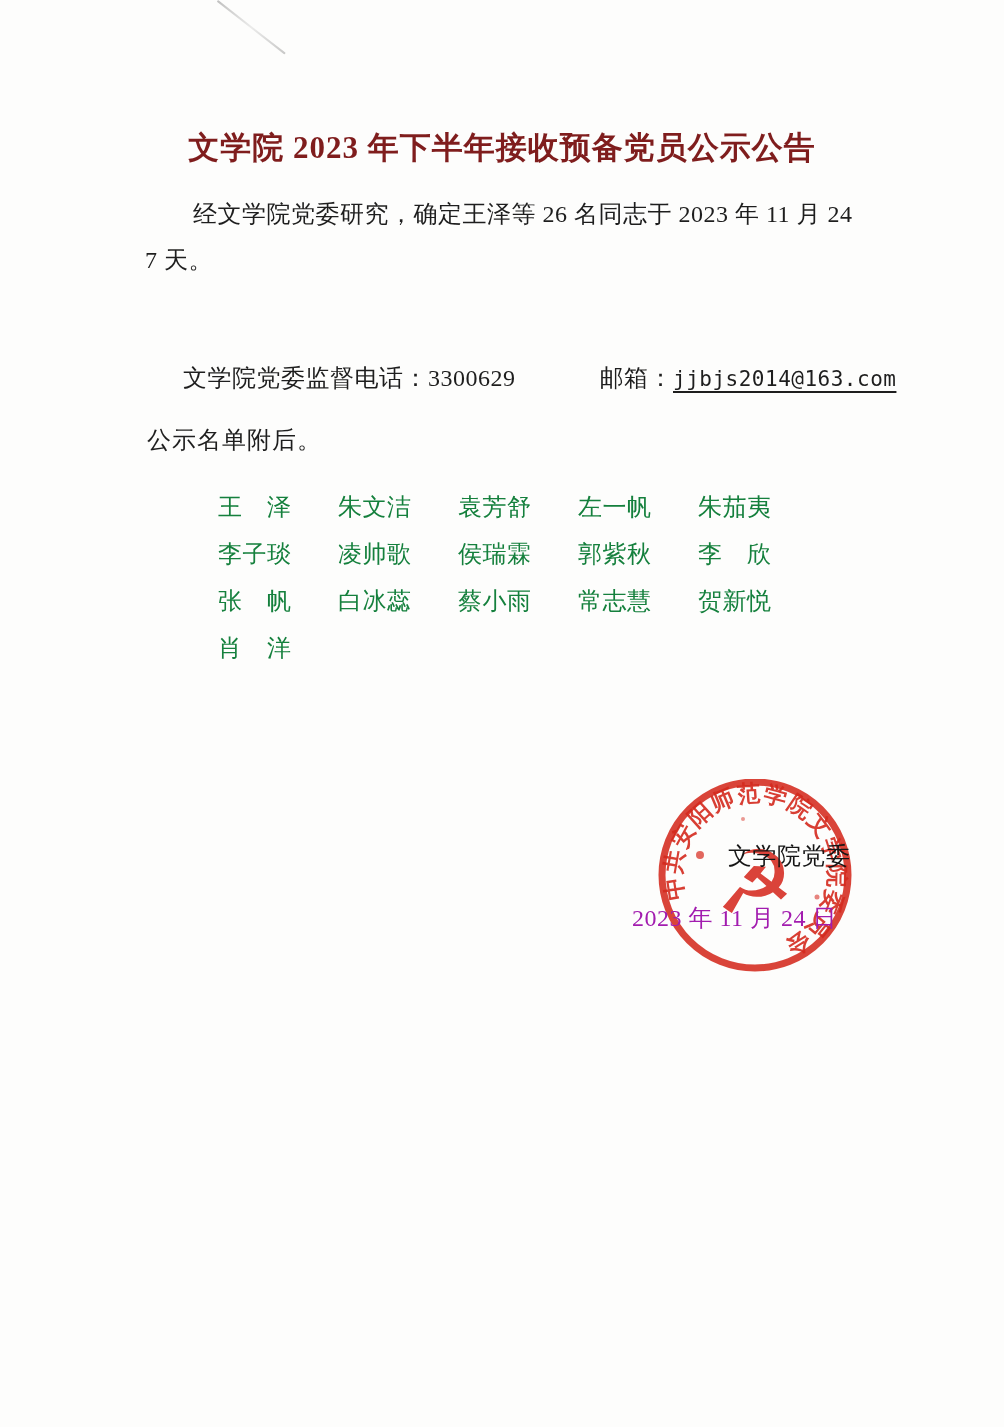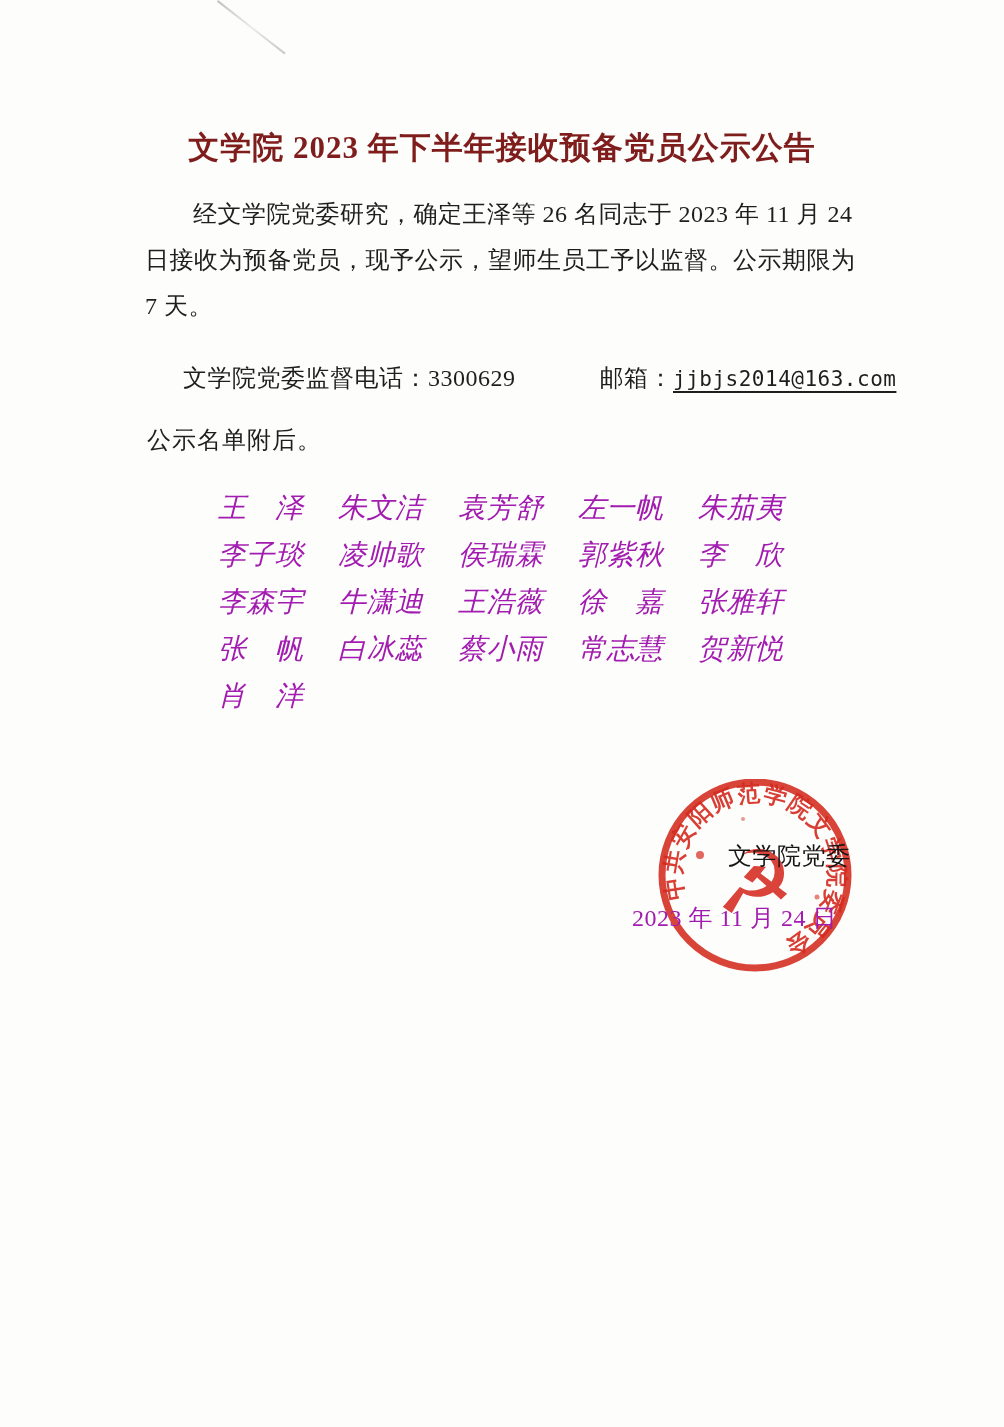--- a/index.html
+++ b/index.html
@@ -41,23 +41,22 @@
     font-family:"DejaVu Sans Mono","Liberation Mono",monospace;
     font-size:21px; letter-spacing:0.5px;
   }
   .attach-note {
     position:absolute; left:147px; top:424px;
     font-size:24px; letter-spacing:1px;text-align:right;
   }
   .name-list { position:absolute; left:218px; top:484px; }
   .name-row { display:flex; height:47px; line-height:47px; }
   .name-cell {
-    width:120px; font-size:28px; white-space:pre; letter-spacing:0.5px;
-    color:#a21caf;
-    font-style:italic;
+    width:120px; font-size:24px; white-space:pre; letter-spacing:0.5px;
+    color:#15803d;
   }
   .seal { position:absolute; left:653px; top:779px; width:206px; height:198px; }
   .seal svg { display:block; }
   .signature {
     position:absolute; left:728px; top:840px;
     font-size:24px; letter-spacing:0.5px; color:#151515;
   }
   .sign-date {
     position:absolute; left:632px; top:902px;
     font-size:24px; letter-spacing:0.5px; color:#a21caf; white-space:nowrap;
@@ -67,21 +66,20 @@
 <body>
 
 <div class="page">
 
   <div class="scratch"></div>
 
   <div class="title">文学院 2023 年下半年接收预备党员公示公告</div>
 
   <div class="para">
     <div class="para-line indent">经文学院党委研究，确定王泽等 26 名同志于 2023 年 11 月 24</div>
-    <div class="para-line">日接收为预备党员，现予公示，望师生员工予以监督。公示期限为</div>
     <div class="para-line">7 天。</div>
   </div>
 
   <div class="contact">
     <span>文学院党委监督电话：</span><span>3300629</span><span class="email-group"><span>邮箱：</span><span class="email-value">jjbjs2014@163.com</span></span>
   </div>
 
   <div class="attach-note">公示名单附后。</div>
 
   <div class="name-list">
@@ -91,27 +89,20 @@
         <span class="name-cell">袁芳舒</span>
         <span class="name-cell">左一帆</span>
         <span class="name-cell">朱茄夷</span>
       </div>
       <div class="name-row">
         <span class="name-cell">李子琰</span>
         <span class="name-cell">凌帅歌</span>
         <span class="name-cell">侯瑞霖</span>
         <span class="name-cell">郭紫秋</span>
         <span class="name-cell">李　欣</span>
-      </div>
-      <div class="name-row">
-        <span class="name-cell">李森宇</span>
-        <span class="name-cell">牛潇迪</span>
-        <span class="name-cell">王浩薇</span>
-        <span class="name-cell">徐　嘉</span>
-        <span class="name-cell">张雅轩</span>
       </div>
       <div class="name-row">
         <span class="name-cell">张　帆</span>
         <span class="name-cell">白冰蕊</span>
         <span class="name-cell">蔡小雨</span>
         <span class="name-cell">常志慧</span>
         <span class="name-cell">贺新悦</span>
       </div>
       <div class="name-row">
         <span class="name-cell">肖　洋</span>

